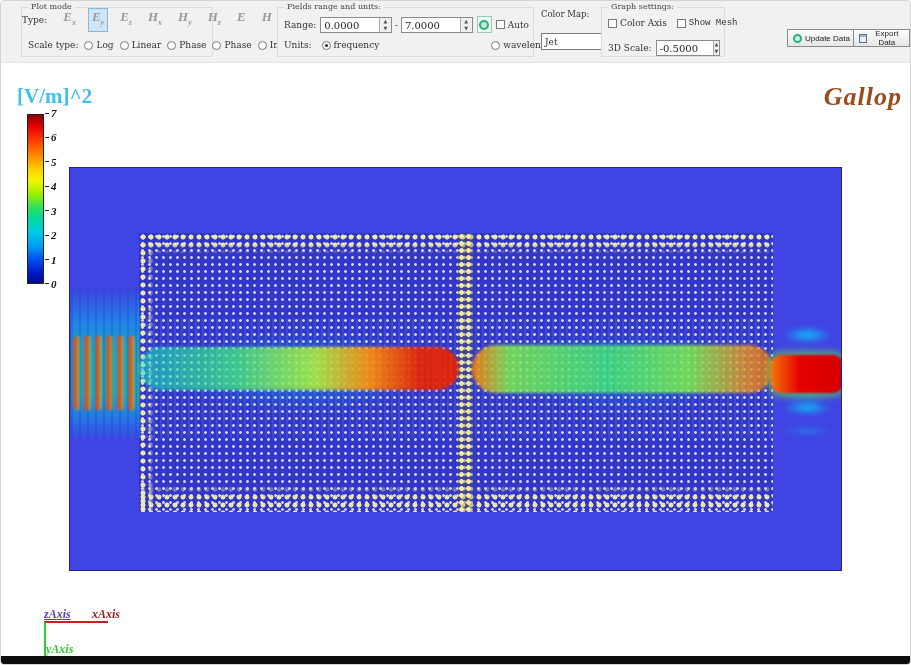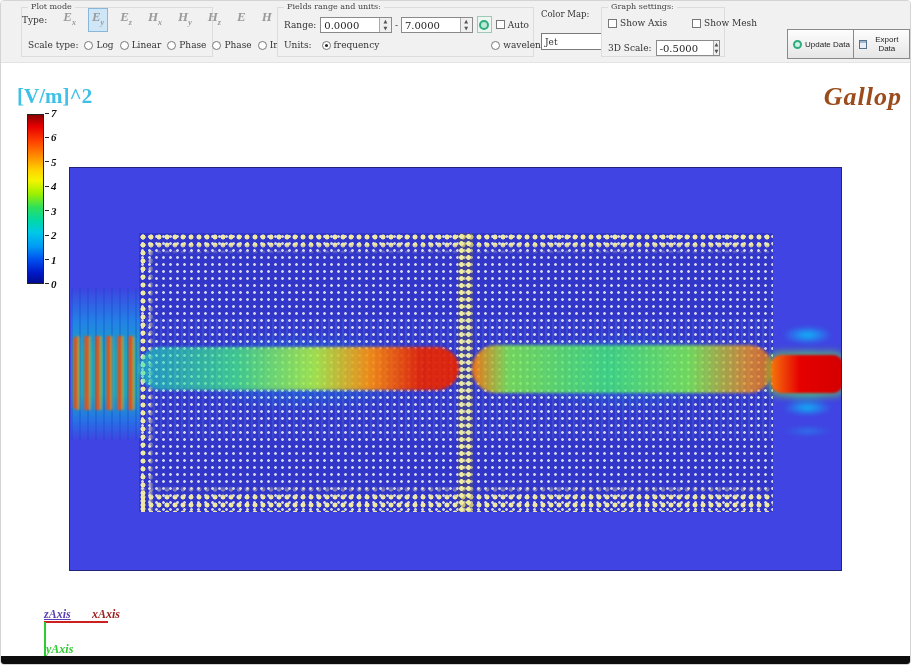--- a/index.html
+++ b/index.html
@@ -50,21 +50,21 @@
   .select { position:absolute; top:26px; left:0; width:71px; height:17px; border:1px solid #7a7a7a; background:#fff;
             display:flex; align-items:center; justify-content:space-between; padding:0 3px; font-size:9px;gap:16px; }
   .chev { width:0; height:0; border-left:3px solid transparent; border-right:3px solid transparent; border-top:4px solid #444; }
 
   
   .g-graph { left:600px; width:124px; }
   .gs-row1 { top:10px; }
   .gs-row2 { top:32px; }
 
   
-  .tb-btn { position:absolute; top:28px; height:30px; display:flex; align-items:center; gap:3px; padding:0 5px;
+  .tb-btn { position:absolute; top:28px; height:18px; display:flex; align-items:center; gap:3px; padding:0 5px;
             background:linear-gradient(#fdfdfd,#e6e6e6); border:1px solid #8a8a8a; font-size:8px; color:#222; cursor:default; }
   .btn-update { left:786px; }
   .btn-export { left:852px; }
   .icon-update { width:9px; height:9px; border:2px solid #2fae7d; border-radius:50%; background:#d6efe4; }
   .icon-export { width:9px; height:9px; border:1px solid #56718f; background:linear-gradient(#9fb6cf 30%, #e8eef5 30%); }
 
   
   .canvas { position:absolute; left:0; top:63px; width:100%; height:594px; background:#fff; }
 
   .cbar-unit { position:absolute; left:16px; top:20px; font-family:"Liberation Serif", serif;
@@ -254,23 +254,23 @@
         <span>Jet</span>
         <span class="chev"></span>
       </span>
     </div>
 
     <div class="group g-graph">
       <span class="group-title">Graph settings:</span>
       <div class="row gs-row1">
         <span class="radio-opt" style="margin-left:0;">
             <span class="checkbox"></span>
-            <span>Show Axis</span>
-          </span>
-        <span class="radio-opt" style="margin-left:25px;">
+            <span>Color Axis</span>
+          </span>
+        <span class="radio-opt" style="margin-left:10px;font-family:Liberation Mono, monospace;">
             <span class="checkbox"></span>
             <span>Show Mesh</span>
           </span>
       </div>
       <div class="row gs-row2">
         <span class="lbl">3D Scale:</span>
         <span class="spinbox" style="width:64px;gap:12px;">
           <span class="spin-val" style="flex:1">-0.5000</span>
           <span class="spin-btns">
               <span class="spin-btn">▲</span>

